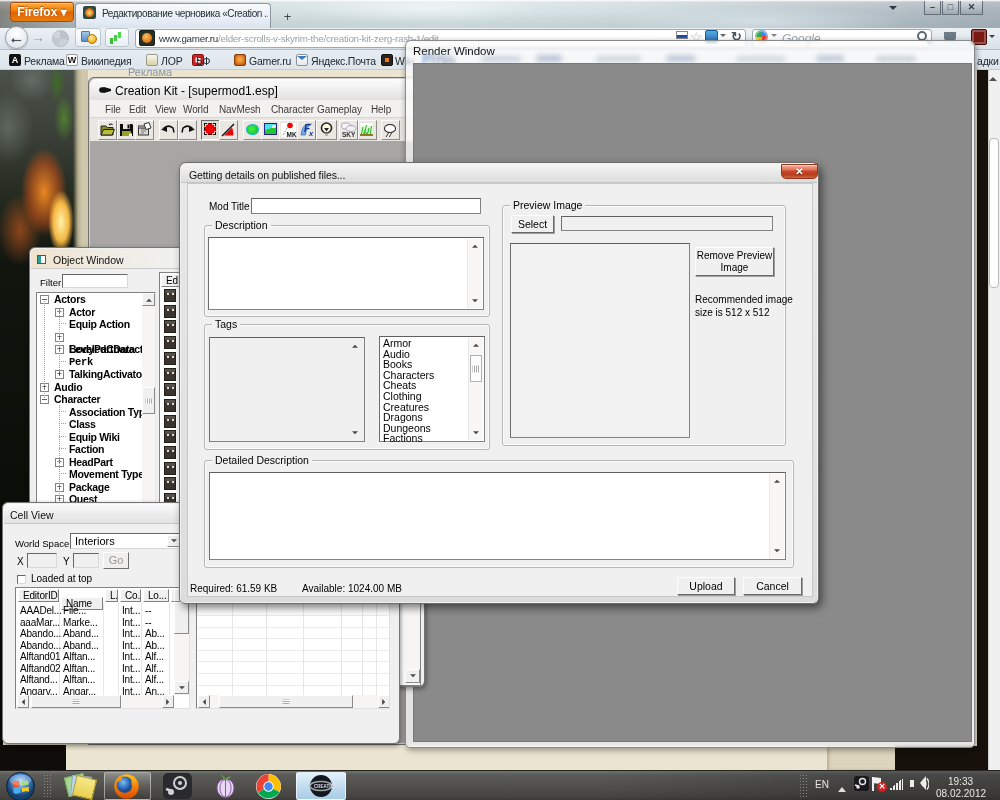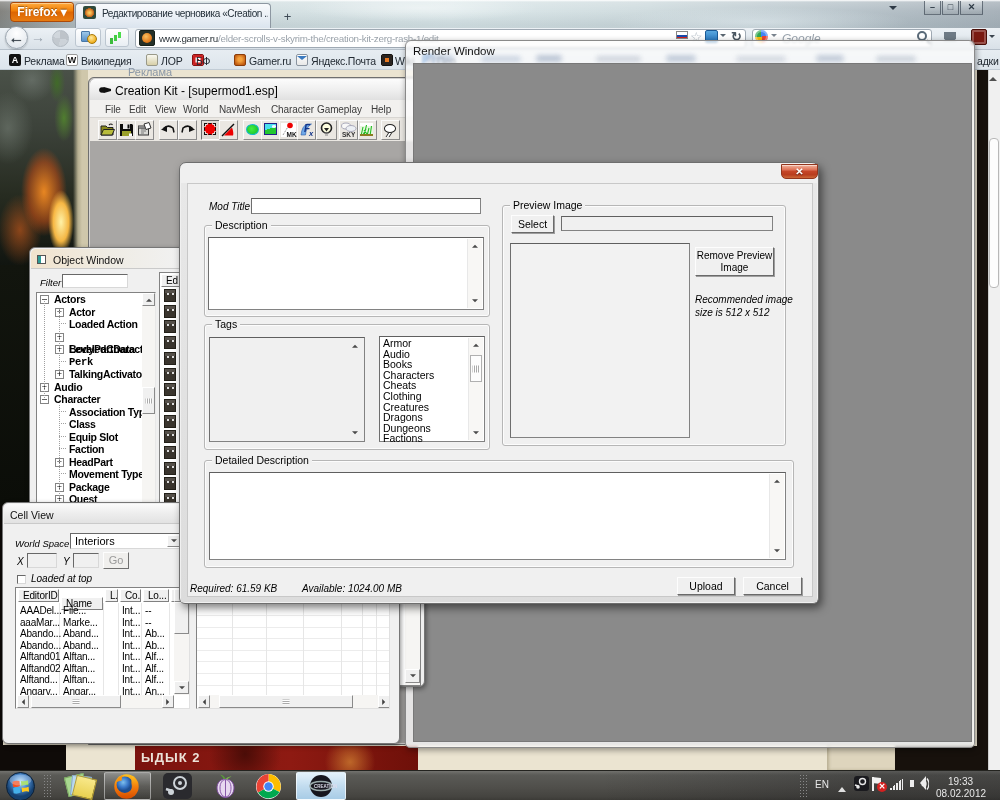--- a/index.html
+++ b/index.html
@@ -42,21 +42,21 @@
 #darkright{left:977px;top:70px;width:11px;height:700px;background:#17110c;}
 #darkright2{left:895px;top:746px;width:93px;height:24px;background:#17110c;}
 #ffscroll{left:988px;top:70px;width:12px;height:700px;background:#f0f0f0;border-left:1px solid #d0d0d0;}
 #reklama{left:128px;top:66px;font-size:11px;color:#8a97a6;}
 #redimg{left:135px;top:746px;width:283px;height:24px;background:radial-gradient(circle 28px at 215px 16px,rgba(210,130,50,.75) 0%,rgba(150,40,20,0) 90%),radial-gradient(circle 40px at 110px 8px,#4a0c07 0%,rgba(90,13,8,0) 90%),linear-gradient(90deg,#7a130e,#8e1a12 55%,#6e1009);overflow:hidden;}
 #redimg span{position:absolute;left:6px;top:4px;color:#ece2d8;font-weight:bold;font-size:13px;letter-spacing:1px;filter:blur(.4px);}
 .wtitle{position:absolute;left:1px;top:1px;right:1px;height:20px;background:linear-gradient(#fbfbfb,#ececec 55%,#e2e2e2);border-radius:5px 5px 0 0;border-bottom:1px solid #cacaca;}
 .wtitle span{position:absolute;top:5px;font-size:10.5px;color:#111;}
 .sunken{background:#fff;border:1px solid #8a8a8a;border-top-color:#686868;border-left-color:#686868;border-bottom-color:#d8d8d8;border-right-color:#d8d8d8;}
 .raised{background:#f0efed;border:1px solid #707070;border-top-color:#fdfdfd;border-left-color:#fdfdfd;}
-.lbl{font-size:10px;color:#000;white-space:nowrap;font-style:italic;}
+.lbl{font-size:10px;color:#000;white-space:nowrap;}
 .w7btn{position:absolute;background:#f0f0f0;border:1px solid #6a6a6a;border-top-color:#fdfdfd;border-left-color:#fdfdfd;box-shadow:1px 1px 0 rgba(90,90,90,.55);font-size:10.5px;color:#000;text-align:center;}
 
 #ckwin{left:88px;top:77px;width:884px;height:668px;background:#a8a6a4;border:1px solid #6f6f6f;box-shadow:inset 0 0 0 1px rgba(255,255,255,.5);border-radius:6px 6px 0 0;}
 #cktitle{position:absolute;left:1px;top:1px;right:1px;height:21px;background:linear-gradient(#fcfcfc,#ededed 60%,#e0e0e0);border-radius:5px 5px 0 0;}
 #cktitle span{position:absolute;left:25px;top:5px;font-size:12px;color:#000;}
 #ckmenu{position:absolute;left:1px;top:22px;right:1px;height:18px;background:#f2f1ef;border-bottom:1px solid #d8d6d2;}
 #ckmenu span{position:absolute;top:4px;font-size:10px;color:#3c3c3c;letter-spacing:-0.1px;}
 #cktools{position:absolute;left:1px;top:40px;right:1px;height:23px;background:#eae7e2;}
 .tbtn{position:absolute;top:1.5px;width:19px;height:20px;background:#eae7e2;border:1px solid #8c8c8c;border-top-color:#fbfbfb;border-left-color:#fbfbfb;}
 .tbtn.pressed{border:1px solid #fbfbfb;border-top-color:#6a6a6a;border-left-color:#6a6a6a;}
@@ -170,23 +170,20 @@
  <div class="abs" id="art-left"></div>
  <div class="abs" id="art-left2"></div>
  <div class="abs" id="art-left3"></div>
  <div class="abs" id="art-left4"></div>
  <div class="abs" style="left:827px;top:70px;width:68px;height:700px;background:#ded5bd;box-shadow:inset 2px 0 3px rgba(150,140,110,.5);"></div>
     <div class="abs" id="darkright"></div>
  <div class="abs" id="darkright2"></div>
  <div class="abs" id="ffscroll"></div>
  <div class="abs thumb" style="left:989px;top:138px;width:10px;height:150px;background:#fdfdfd;border:1px solid #b8b8b8;border-radius:4px;"></div>
  <div class="abs" style="left:989px;top:73px;width:0;height:0;border:4px solid transparent;border-bottom-color:#505050;"></div>
- <div class="abs" id="redimg">
-      <span>ЫДЫК 2</span>
-    </div>
 
  <div class="abs" id="ckwin">
   <div id="cktitle">
    <svg style="position:absolute;left:8px;top:6px" width="15" height="10" viewBox="0 0 15 10">
           <path d="M1 5 L6 2 L13 4 L13 6 L6 8 Z" fill="#111"></path>
           <circle cx="4" cy="5" r="2.8" fill="#111"></circle>
         </svg>
    <span>Creation Kit - [supermod1.esp]</span>
   </div>
   <div id="ckmenu">
@@ -317,35 +314,35 @@
    <div class="sbar" style="left:245px;top:14px;width:15px;height:398px;"></div>
    <div class="sbtn sb-up" style="left:245px;top:14px;width:15px;height:14px;"></div>
    <div class="sbtn" style="left:245px;top:28px;width:15px;height:30px;"></div>
    <div class="sbtn sb-dn" style="left:245px;top:396px;width:15px;height:14px;"></div>
   </div>
   <div id="objtree">
    <div class="ebox" style="left:3px;top:2px;">–</div>
         <div class="trow" style="left:17px;top:0px;">Actors</div>
    <div class="ebox" style="left:18px;top:14.5px;">+</div>
         <div class="trow" style="left:32px;top:12.5px;">Actor</div>
-   <div class="trow" style="left:32px;top:25px;">Loaded Action</div>
+   <div class="trow" style="left:32px;top:25px;">Equip Action</div>
    <div class="ebox" style="left:18px;top:39.5px;">+</div>
         <div class="trow" style="left:32px;top:50px;">BodyPartData</div>
    <div class="ebox" style="left:18px;top:52px;">+</div>
         <div class="trow" style="left:32px;top:50px;">LeveledCharacte</div>
    <div class="trow" style="left:32px;top:62.5px;font-family:Liberation Mono, monospace;">Perk</div>
    <div class="ebox" style="left:18px;top:77px;">+</div>
         <div class="trow" style="left:32px;top:75px;">TalkingActivator</div>
    <div class="ebox" style="left:3px;top:89.5px;">+</div>
         <div class="trow" style="left:17px;top:87.5px;">Audio</div>
    <div class="ebox" style="left:3px;top:102px;">–</div>
         <div class="trow" style="left:17px;top:100px;">Character</div>
    <div class="trow" style="left:32px;top:112.5px;">Association Type</div>
    <div class="trow" style="left:32px;top:125px;">Class</div>
-   <div class="trow" style="left:32px;top:137.5px;">Equip Slot</div>
+   <div class="trow" style="left:32px;top:137.5px;">Equip Wiki</div>
    <div class="trow" style="left:32px;top:150px;">Faction</div>
    <div class="ebox" style="left:18px;top:164.5px;">+</div>
         <div class="trow" style="left:32px;top:162.5px;">HeadPart</div>
    <div class="trow" style="left:32px;top:175px;">Movement Type</div>
    <div class="ebox" style="left:18px;top:189.5px;">+</div>
         <div class="trow" style="left:32px;top:187.5px;">Package</div>
    <div class="ebox" style="left:18px;top:202px;">+</div>
         <div class="trow" style="left:32px;top:200px;">Quest</div>
    <div style="position:absolute;left:7px;top:8px;width:1px;height:98px;background:repeating-linear-gradient(#a0a0a0 0 1px,transparent 1px 2px);"></div>
 <div style="position:absolute;left:22px;top:16px;width:1px;height:64px;background:repeating-linear-gradient(#a0a0a0 0 1px,transparent 1px 2px);"></div>
@@ -451,20 +448,23 @@
    <div class="sbar" style="left:1px;top:107px;width:192px;height:13px;"></div>
    <div class="sbtn sb-l" style="left:1px;top:107px;width:12px;height:13px;"></div>
    <div class="sbtn" style="left:22px;top:107px;width:134px;height:13px;">
           <span class="grip"></span>
         </div>
    <div class="sbtn sb-r" style="left:181px;top:107px;width:12px;height:13px;"></div>
   </div>
  </div>
 
  <div class="abs" id="dialog">
+  <div id="dlgtitle">
+        <span>Getting details on published files...</span>
+      </div>
   <div id="dlgframe"></div>
   <div id="dlgclose">✕</div>
   <div id="dlgclient">
    <div class="lbl" style="position:absolute;left:21px;top:17px;">Mod Title</div>
    <div class="dinput" style="left:63px;top:14px;width:230px;height:16px;"></div>
    <div class="dgrp" style="left:16px;top:41px;width:286px;height:92px;">
           <i>Description</i>
         </div>
    <div class="dinput" style="left:20px;top:53px;width:276px;height:73px;">
      <div class="csb">

